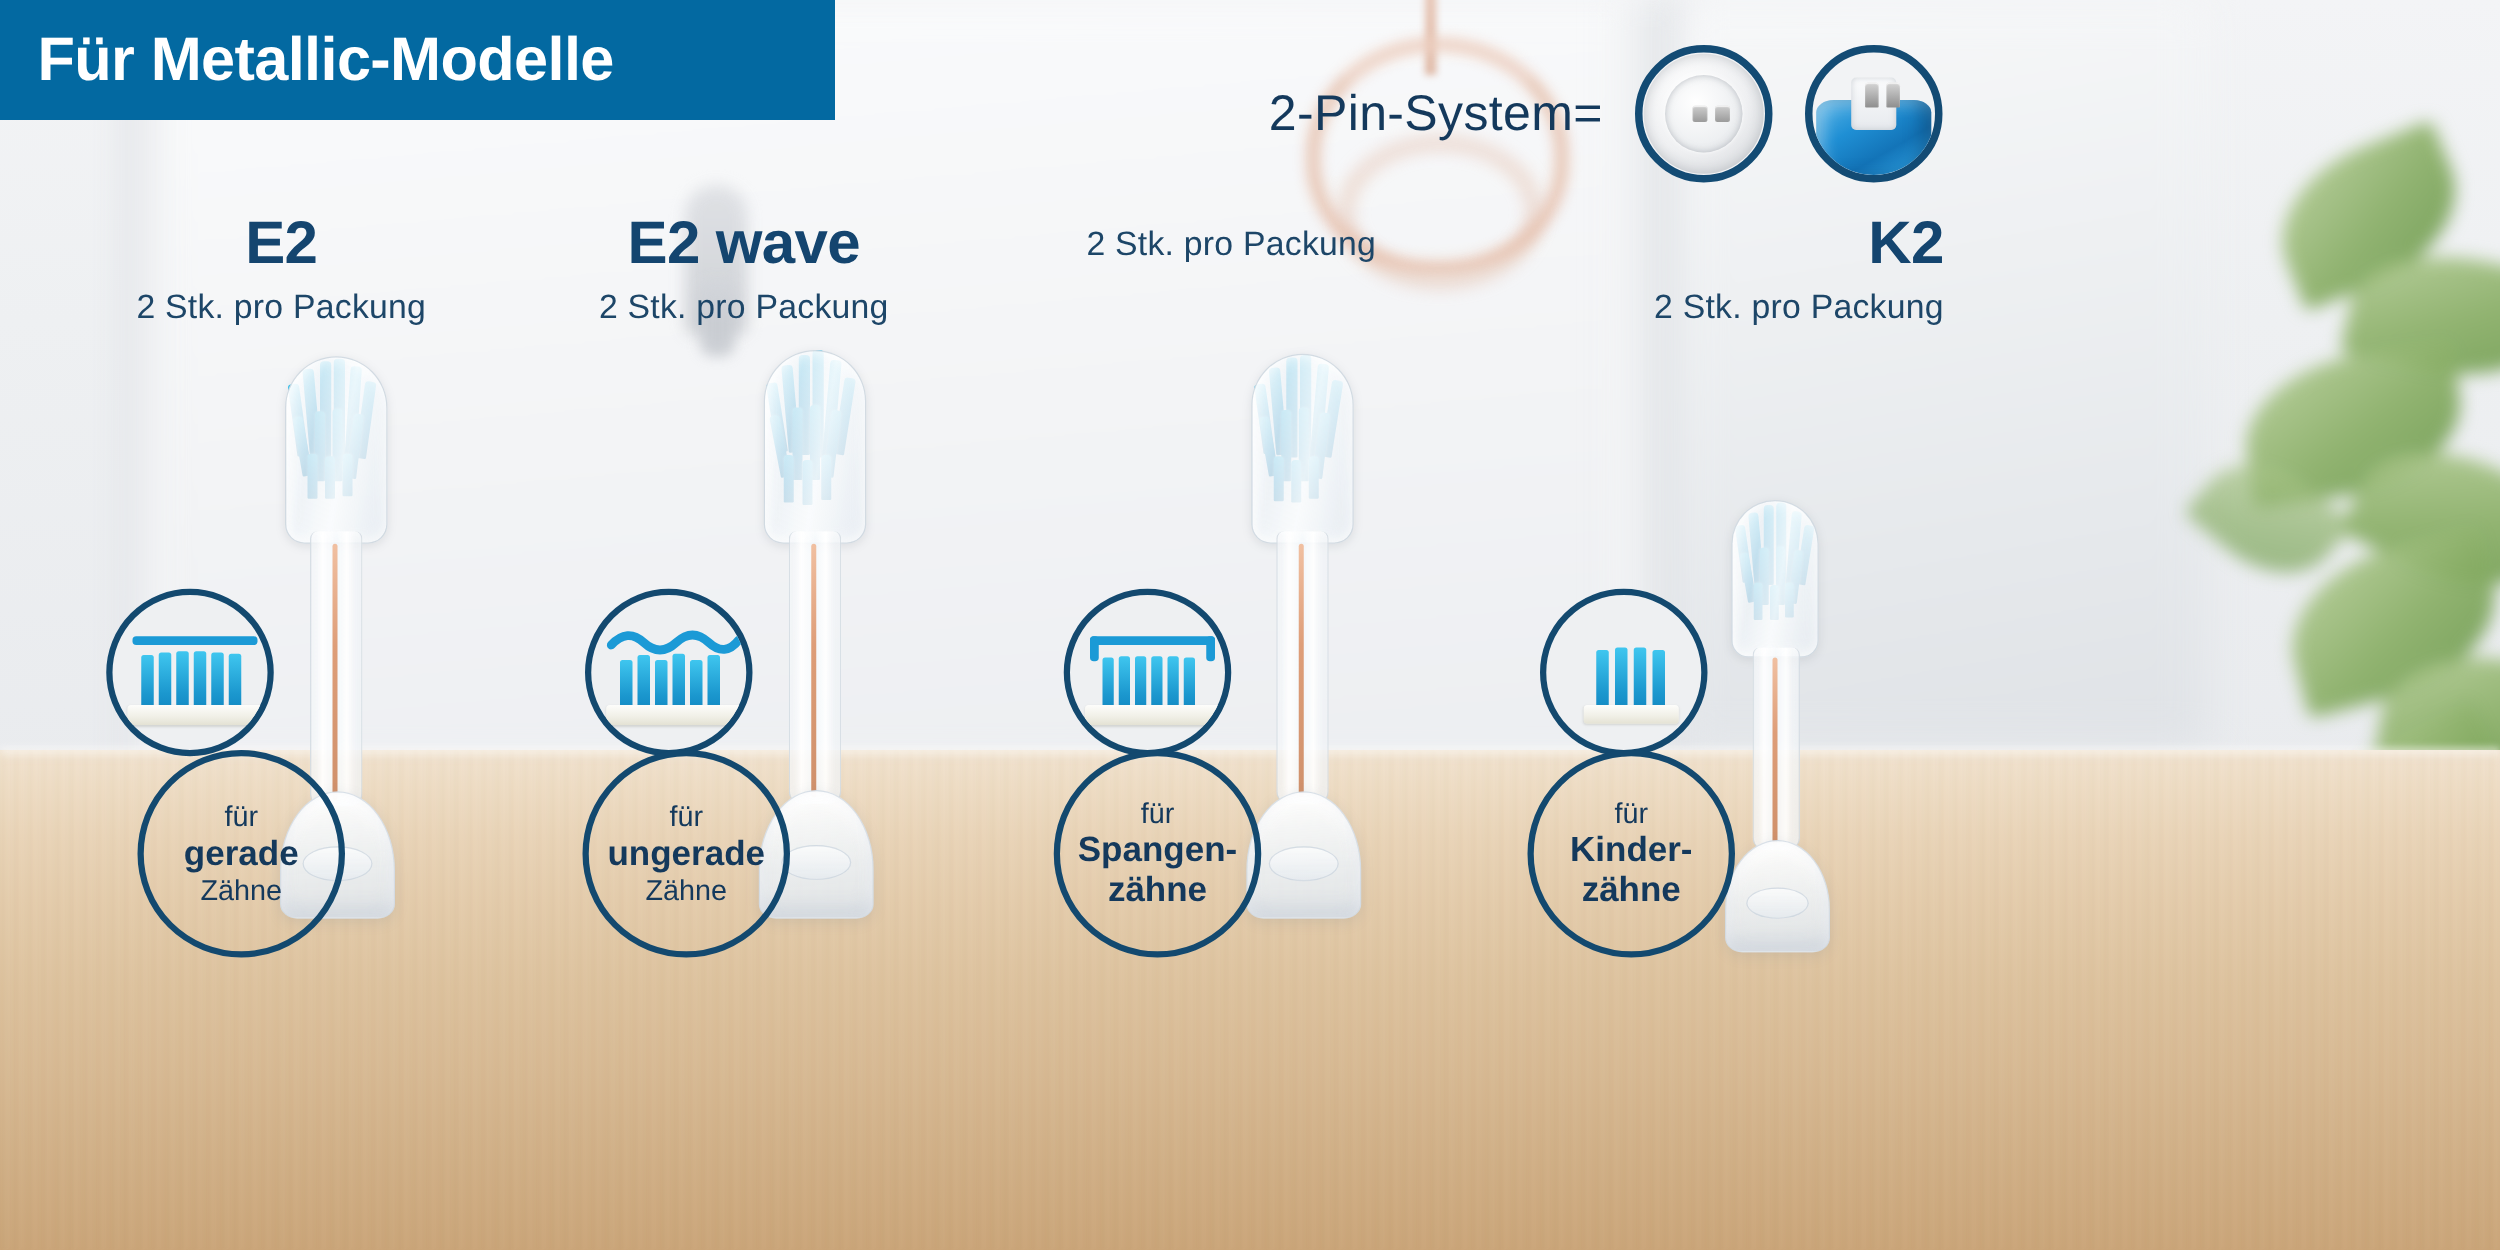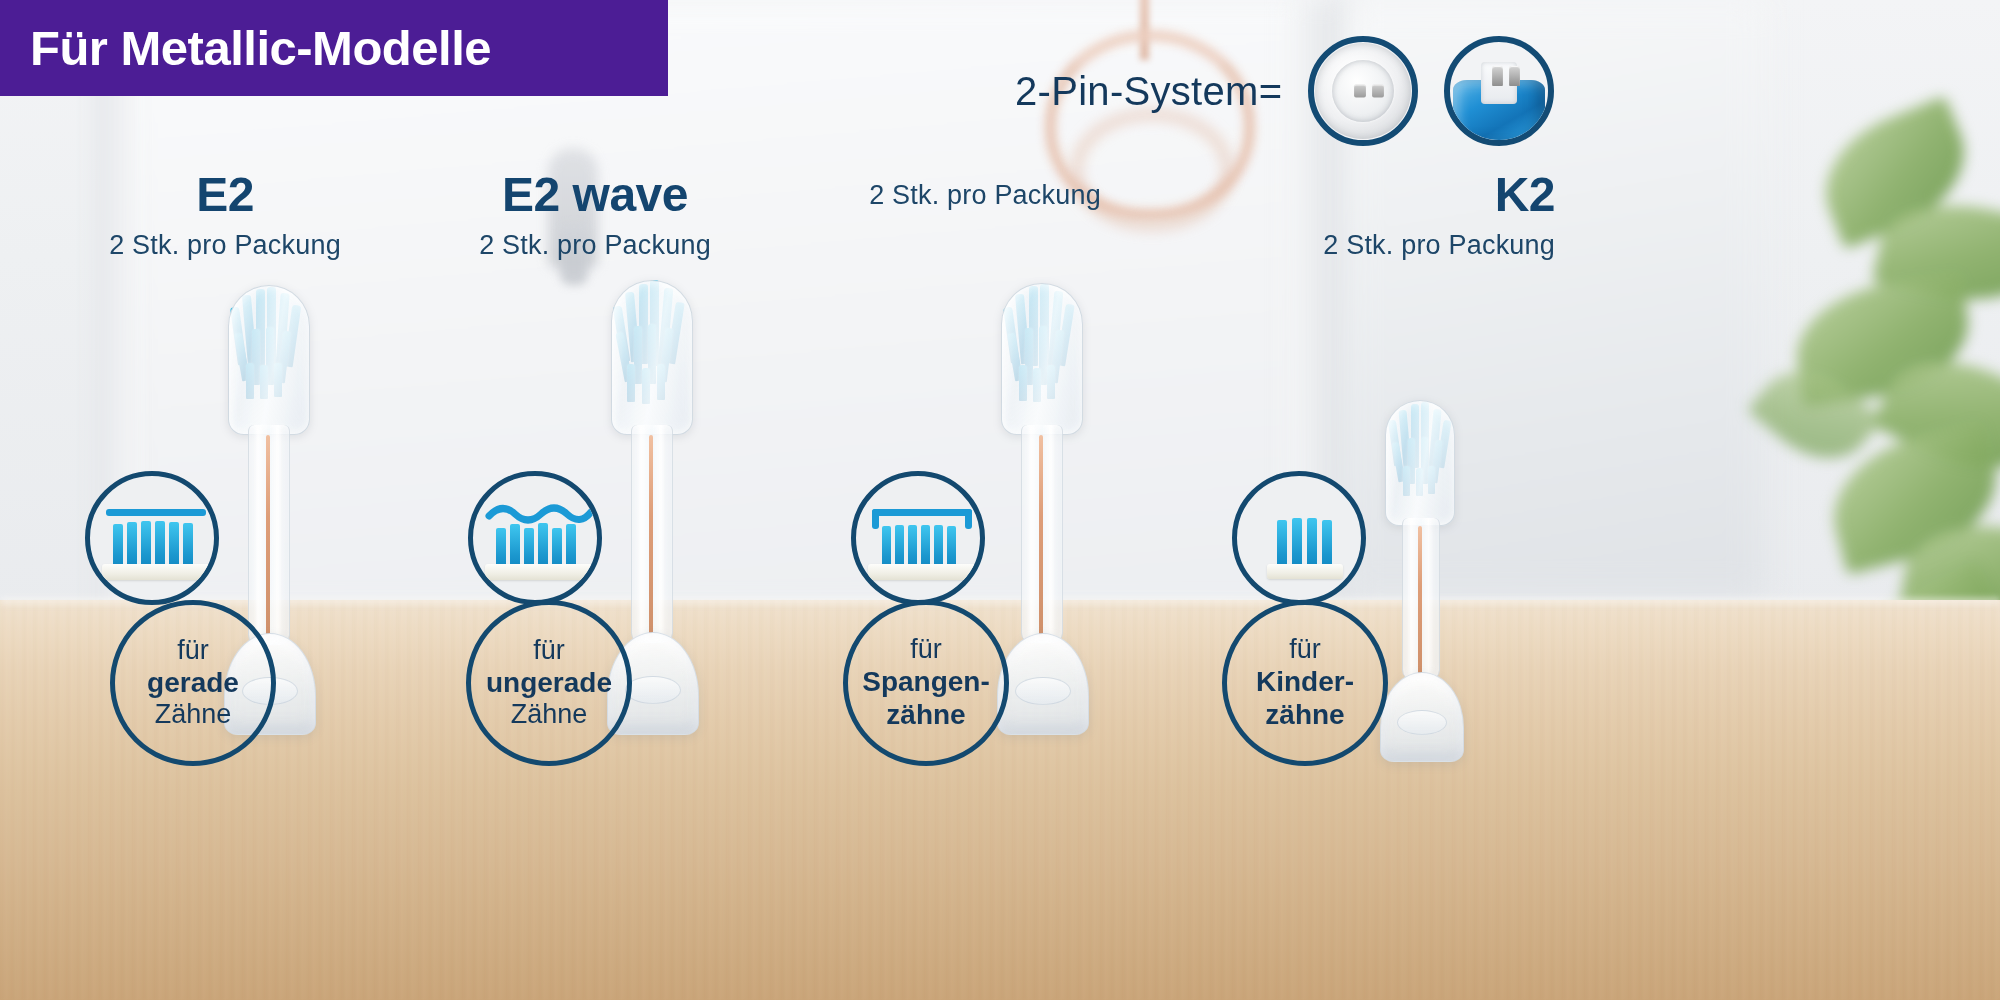--- a/index.html
+++ b/index.html
@@ -100,21 +100,21 @@
   }
   .bg-counter-edge {
     position:absolute; left:0; top:598px; width:2000px; height:9px;
     background:linear-gradient(180deg,rgba(255,255,255,.72),rgba(233,216,190,.25));
     filter:blur(3px);
   }
 
   
   #banner {
     position:absolute; left:0; top:0; width:668px; height:96px;
-    background:#4c1d95;
+    background:#0369a1;
     display:flex; align-items:center;
   }
   #banner .btxt {
     color:#ffffff;
     font-size:49px;
     font-weight:bold;
     letter-spacing:-0.5px;
     padding-left:30px;
     white-space:nowrap;
   }
@@ -282,21 +282,21 @@
   .badge-text {
     position:absolute;
     border-radius:50%;
     border:5px solid #13496f;
     display:flex; flex-direction:column;
     align-items:center; justify-content:center;
     text-align:center;
     color:#14395c;
     line-height:1.17;
   }
-  .badge-text .ln { font-size:27px; white-space:nowrap; }
+  .badge-text .ln { font-size:23px; white-space:nowrap; }
   .badge-text .ln.b { font-weight:bold; font-size:28px; }
 </style>
 </head>
 <body>
 
 <div id="bg">
   <div class="bg-wall"></div>
   <div class="bg-wall-panel"></div>
   <div class="bg-wall-edge-l"></div>
   <div class="bg-wall-edge-r"></div>

